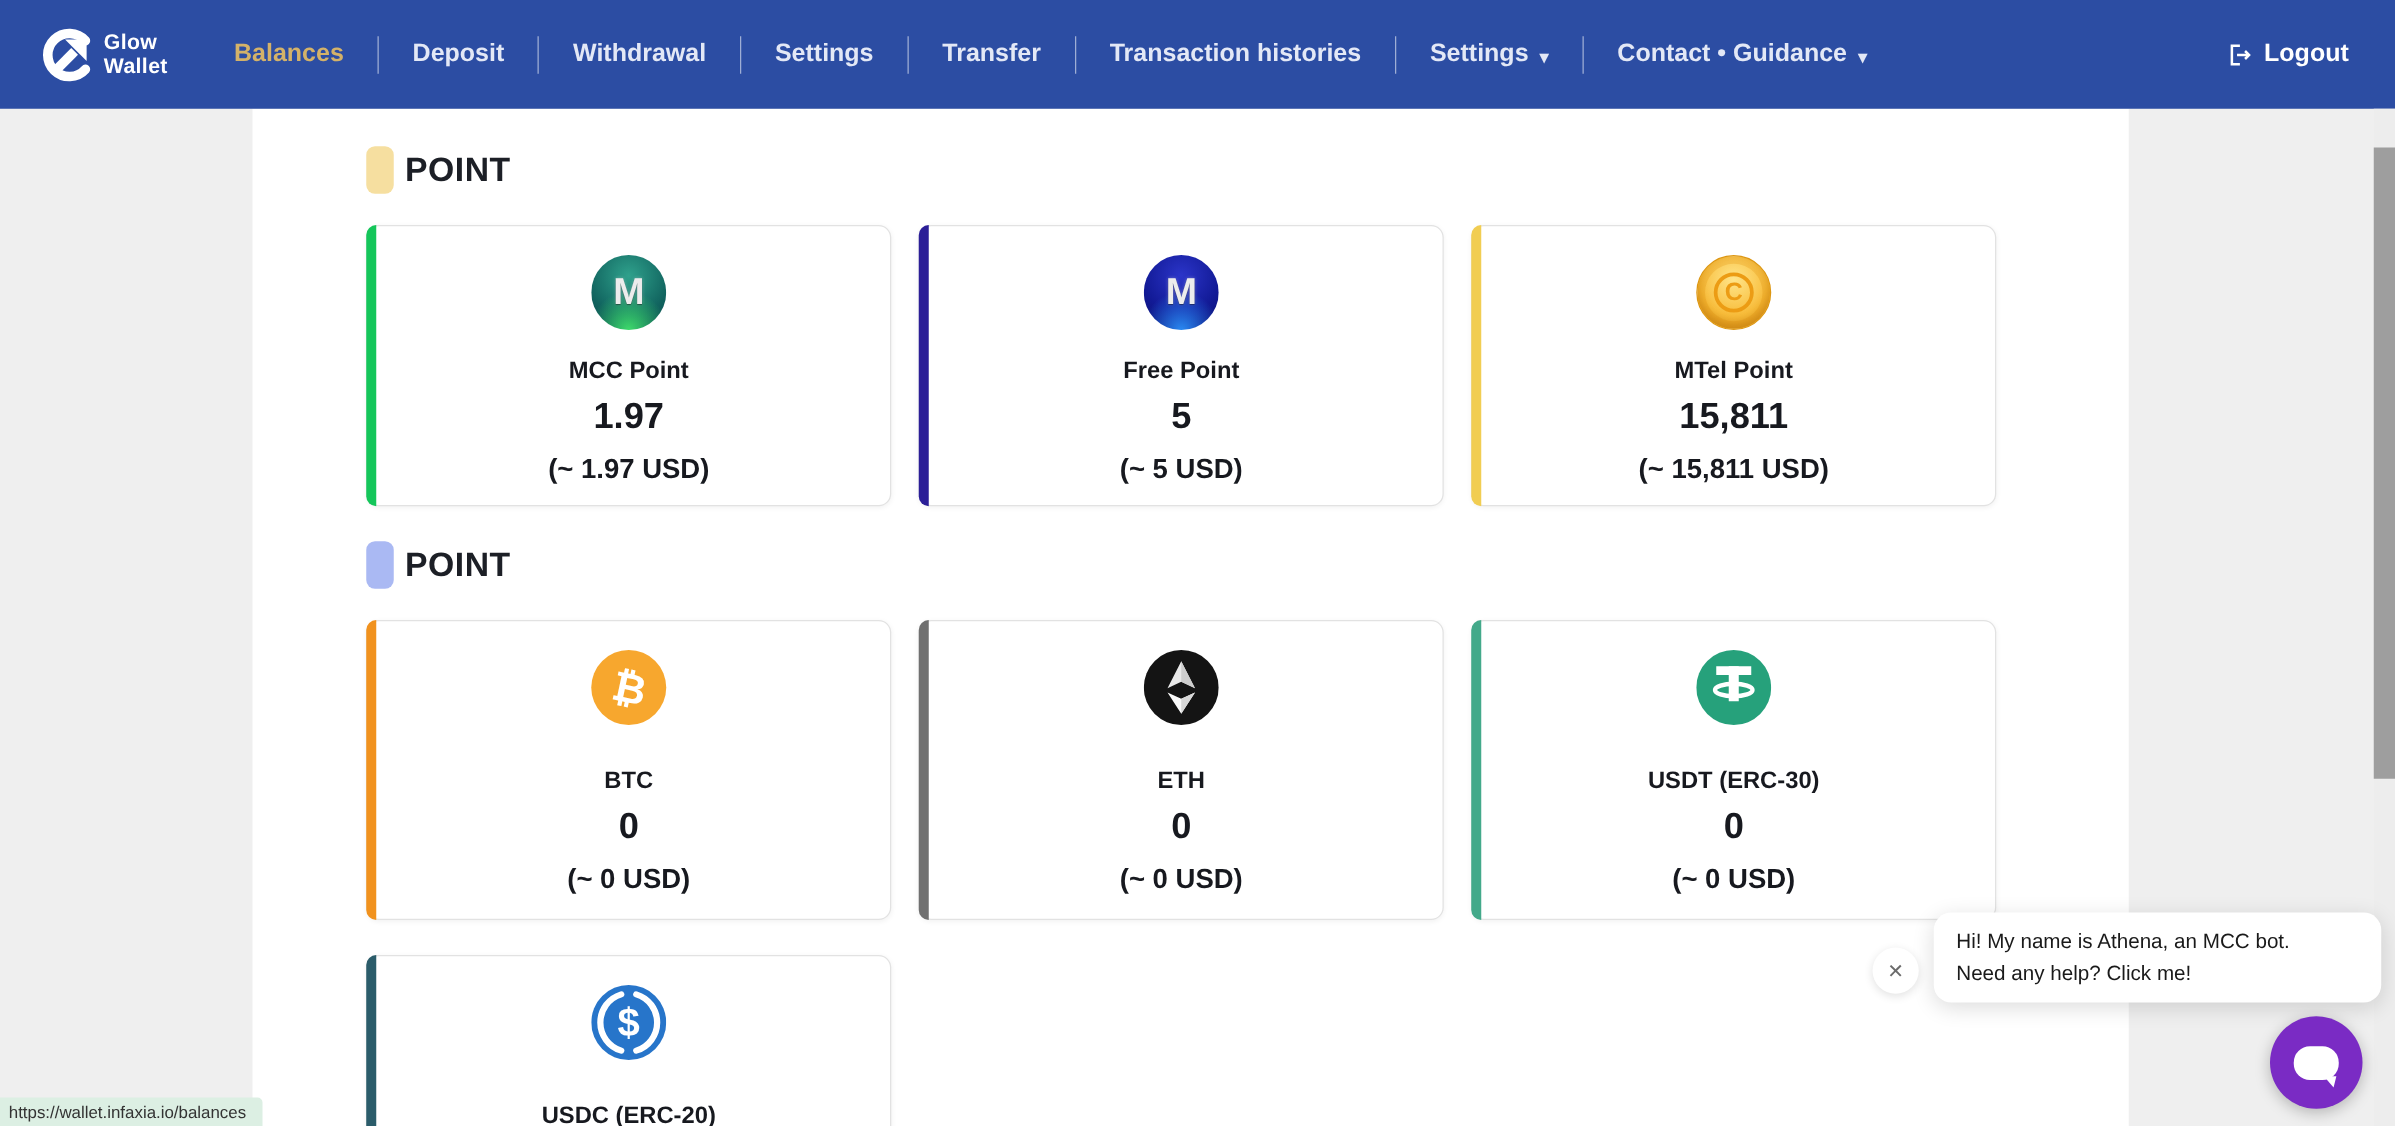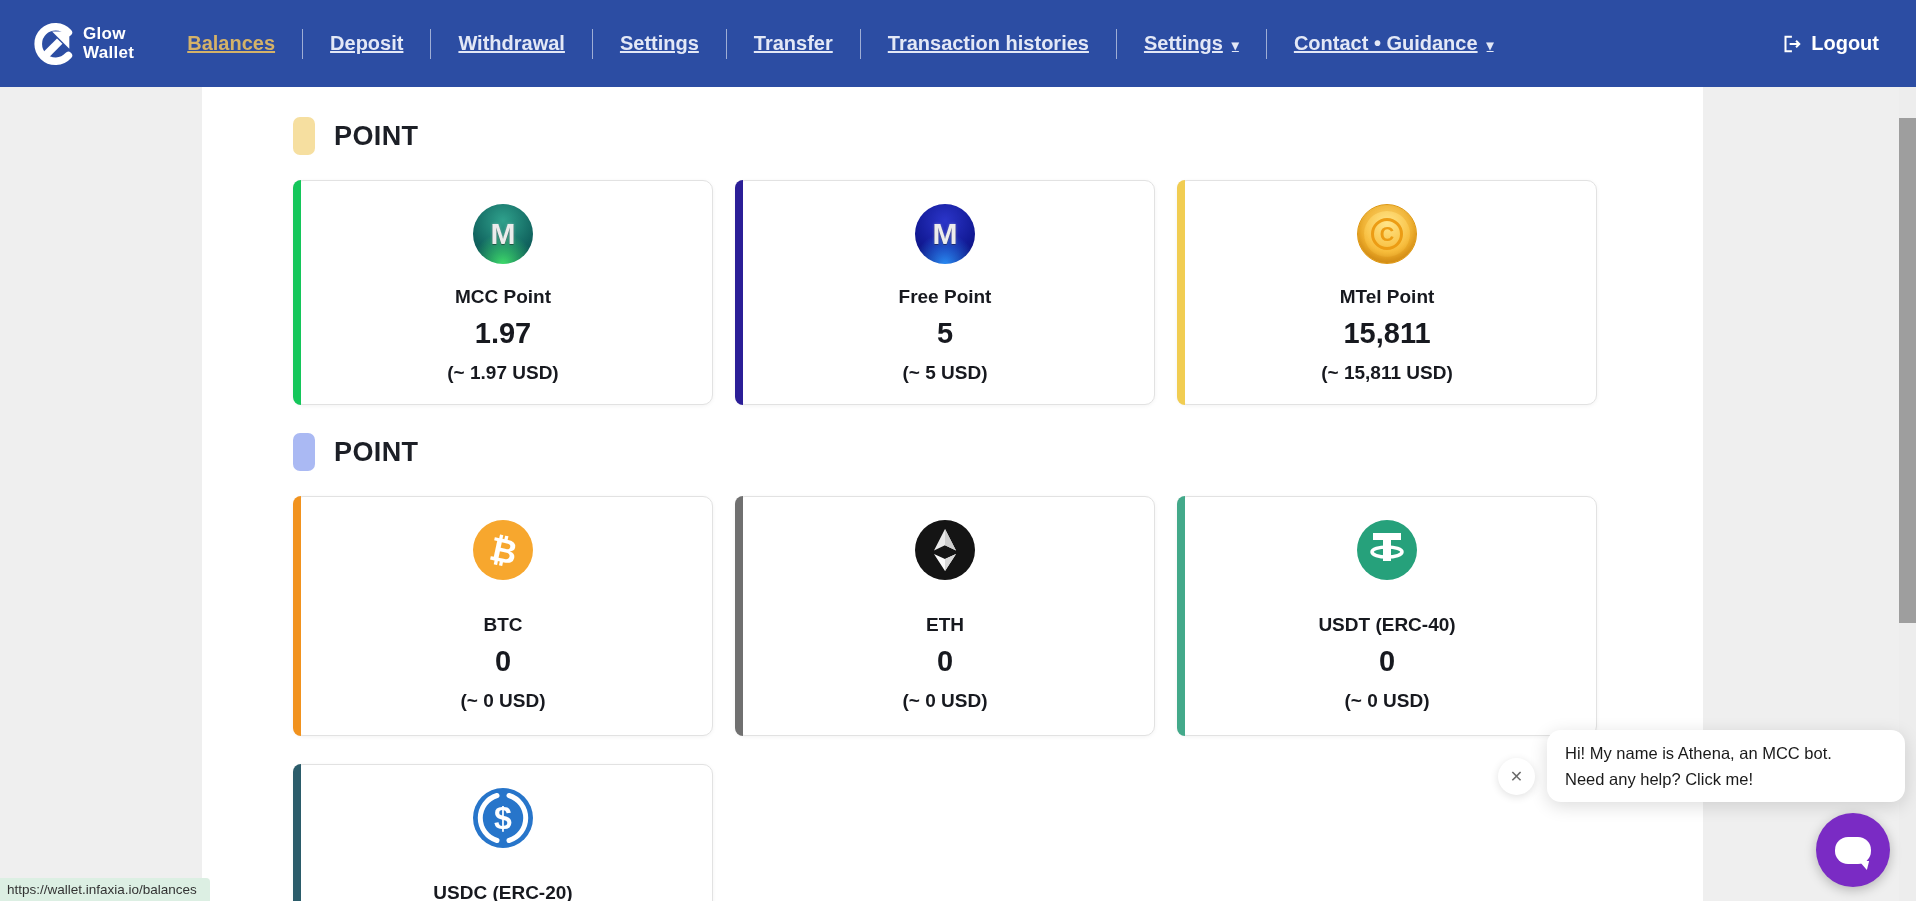--- a/index.html
+++ b/index.html
@@ -5,44 +5,44 @@
   * { margin:0; padding:0; box-sizing:border-box; }
   html,body { background:#dcdcdc; font-family:"Liberation Sans", sans-serif; }
   .viewport { position:relative; width:1916px; height:901px; overflow:hidden; background:#efefef; }
 
   
   .topbar { position:absolute; left:0; top:0; width:100%; height:87px; background:#2c4da3;
             display:flex; align-items:center; padding:0 37px 0 30px; z-index:5;justify-content:flex-end; }
   .logo { display:flex; align-items:center; gap:7px; cursor:pointer; }
   .logo-text { display:flex; flex-direction:column; color:#fff; font-weight:800; font-size:17px; line-height:1.08; letter-spacing:.3px; }
   .nav { display:flex; align-items:center; margin-left:26px; }
-  .nav-item { display:flex; align-items:center; gap:9px; padding:0 27px; color:#e3e8f6; font-size:20px; font-weight:700; cursor:pointer; white-space:nowrap;text-decoration:underline; }
+  .nav-item { display:flex; align-items:center; gap:9px; padding:0 27px; color:#e3e8f6; font-size:20px; font-weight:700; cursor:pointer; white-space:nowrap; }
   .nav-item.active { color:#d4b269; }
   .nav-sep { width:1px; height:30px; background:rgba(255,255,255,.55); }
   .caret { font-size:14px; line-height:1; position:relative; top:1px; }
   .logout { margin-left:auto; display:flex; align-items:center; gap:9px; color:#fff; font-size:20px; font-weight:700; cursor:pointer; }
 
   
   .panel { position:absolute; left:202px; top:87px; width:1501px; bottom:0; background:#fff; overflow:hidden; }
   .content { padding:30px 106px 0 91px; }
-  .section-heading { display:flex; align-items:center; gap:19px; margin-top:28px; }
+  .section-heading { display:flex; align-items:center; gap:9px; margin-top:28px; }
   .section-heading:first-child { margin-top:0; }
   .marker { width:22px; height:38px; border-radius:7px; flex:0 0 auto; }
   .section-title { font-size:27px; font-weight:800; color:#1c1f26; letter-spacing:.4px; }
 
   .card-grid { display:grid; grid-template-columns:repeat(3,1fr); column-gap:22px; row-gap:28px; margin-top:25px; }
   .card { position:relative; background:#fff; border:1px solid #e2e2e2; border-radius:10px; height:225px;
           display:flex; flex-direction:column; align-items:center; padding-top:23px; text-align:center;
           box-shadow:0 1px 4px rgba(0,0,0,.05); }
   .grid-crypto .card { height:240px; }
   .accent { position:absolute; left:-1px; top:-1px; bottom:-1px; width:8px; border-radius:10px 0 0 10px; }
   .card-name { margin-top:22px; font-size:19px; font-weight:700; color:#17191f; }
   .grid-crypto .card-name { margin-top:34px; }
   .card-value { margin-top:9px; font-size:29px; font-weight:800; color:#17191f; }
-  .card-usd { margin-top:12px; font-size:19px; font-weight:700; color:#17191f; }
+  .card-usd { margin-top:12px; font-size:22px; font-weight:700; color:#17191f; }
 
   
   .coin-icon { width:60px; height:60px; border-radius:50%; display:flex; align-items:center; justify-content:center; flex:0 0 auto; }
   .orb-glyph { font-size:30px; font-weight:800; color:#ececec; text-shadow:0 1px 1px rgba(0,0,0,.5), 0 0 3px rgba(255,255,255,.35); }
   .orb-green { background: radial-gradient(circle at 50% 100%, rgba(64,226,108,.95), rgba(64,226,108,0) 46%),
                radial-gradient(circle at 50% 28%, #2fa18c, #11645f 62%, #0a474e 100%); }
   .orb-blue  { background: radial-gradient(circle at 50% 100%, rgba(44,150,255,.9), rgba(44,150,255,0) 46%),
                radial-gradient(circle at 50% 28%, #2b35c9, #121a96 58%, #0a0f6e 100%); }
   .coin-gold { background: radial-gradient(circle at 50% 32%, #ffe58a, #f8bd3b 58%, #ec9f1d 100%);
                border:1px solid #dd9713; box-shadow: inset 0 -5px 7px rgba(173,106,7,.45), inset 0 0 0 6px rgba(225,148,16,.28); }
@@ -204,21 +204,21 @@
           <article class="card">
             <span class="accent" style="background: rgb(67, 169, 138);"></span>
             <div class="coin-icon">
               <svg width="60" height="60" viewBox="0 0 60 60">
                 <circle cx="30" cy="30" r="30" fill="#26a17b"></circle>
                 <ellipse cx="30" cy="32" rx="15" ry="5" fill="none" stroke="#ffffff" stroke-width="3.5"></ellipse>
                 <rect x="16" y="13" width="28" height="7" fill="#ffffff"></rect>
                 <rect x="26" y="13" width="8" height="28" fill="#ffffff"></rect>
               </svg>
             </div>
-            <div class="card-name">USDT (ERC-40)</div>
+            <div class="card-name">USDT (ERC-30)</div>
             <div class="card-value">0</div>
             <div class="card-usd">(~ 0 USD)</div>
           </article>
           <article class="card">
             <span class="accent" style="background: rgb(43, 92, 106);"></span>
             <div class="coin-icon">
               <svg width="60" height="60" viewBox="0 0 60 60">
                 <circle cx="30" cy="30" r="30" fill="#2775ca"></circle>
                 <path d="M24 7.5 A 23.5 23.5 0 0 0 24 52.5" stroke="#ffffff" stroke-width="5" fill="none" stroke-linecap="round"></path>
                 <path d="M36 7.5 A 23.5 23.5 0 0 1 36 52.5" stroke="#ffffff" stroke-width="5" fill="none" stroke-linecap="round"></path>

